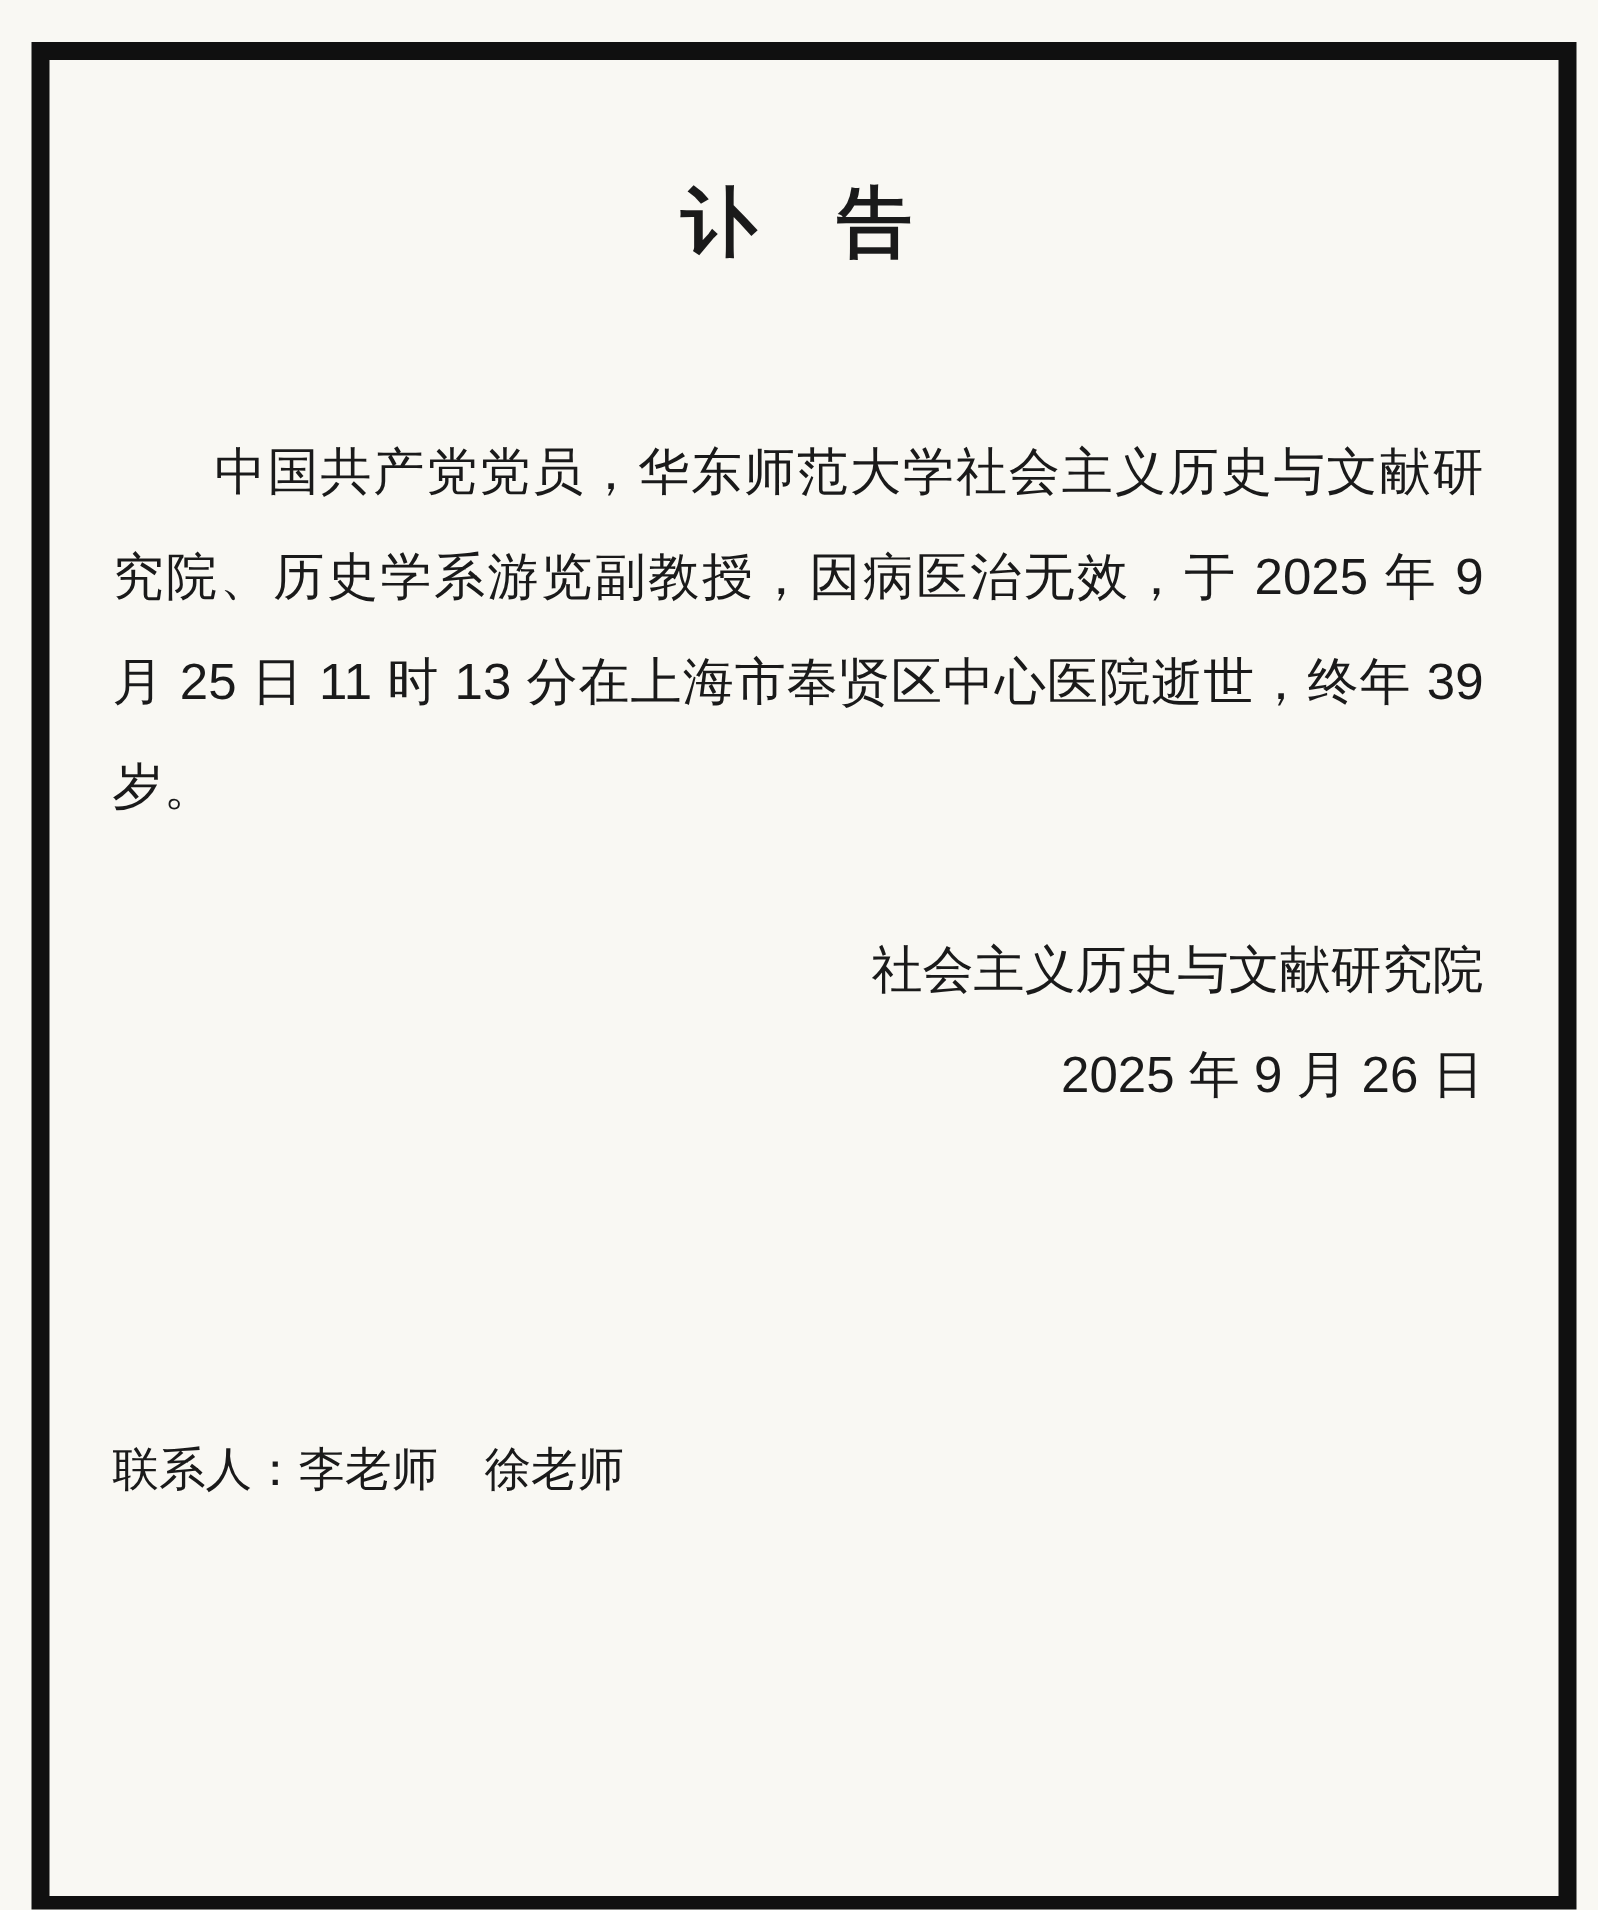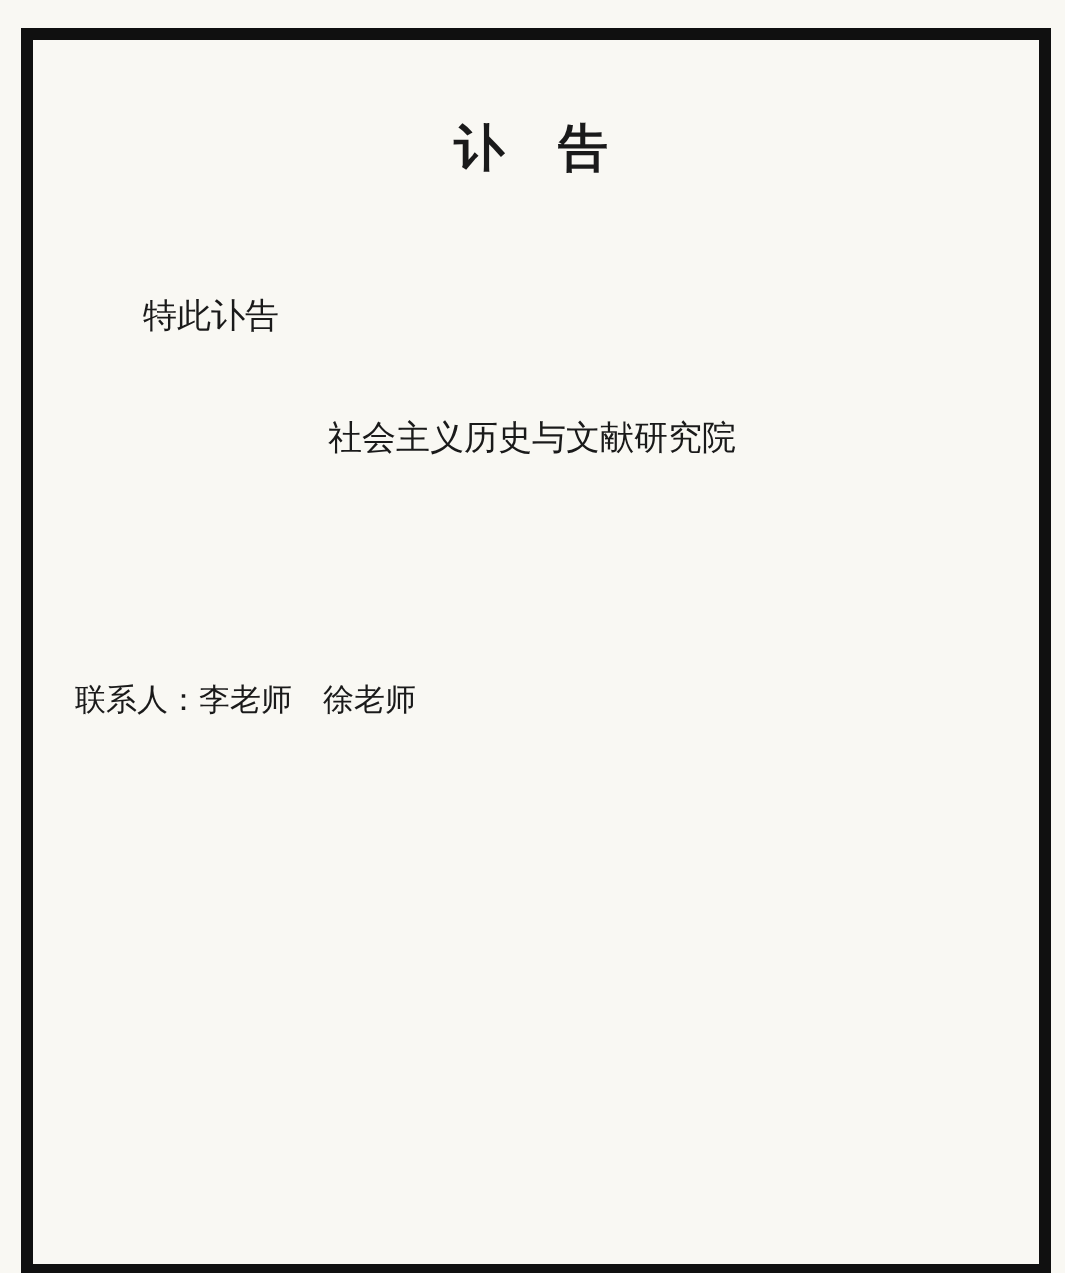--- a/index.html
+++ b/index.html
@@ -49,49 +49,55 @@
     text-align-last: auto;
   }
   .indent {
     text-indent: 2em;
   }
   .signature-block {
     margin-top: 52px;
     font-size: 34px;
     line-height: 70px;
     font-weight: 500;
-    text-align: center;
+    text-align: right;
   }
   .contact-block {
     margin-top: 58px;
     font-size: 31px;
     line-height: 68px;
     font-weight: 500;
     text-align: left;
     white-space: pre-wrap;
   }
 </style>
 </head>
 <body>
 
 <div class="frame">
 
   <div class="doc-title">讣　告</div>
 
   <div class="body-block">
 
+    <div>
+      <div class="line indent">中国共产党党员，华东师范大学社会主义历史与文献研</div>
+      <div class="line">究院、历史学系游览副教授，因病医治无效，于 2025 年 9</div>
+      <div class="line">月 25 日 11 时 13 分在上海市奉贤区中心医院逝世，终年 39</div>
+      <div class="line endline">岁。</div>
+    </div>
 
     <div>
     </div>
 
-    <div class="line endline indent">特此讣告</div>
   </div>
 
   <div class="signature-block">
     <div>社会主义历史与文献研究院</div>
+    <div>2025 年 9 月 26 日</div>
   </div>
 
   <div class="contact-block">
     <div>联系人：李老师　徐老师</div>
     
   </div>
 
 </div>
 
 </body></html>

